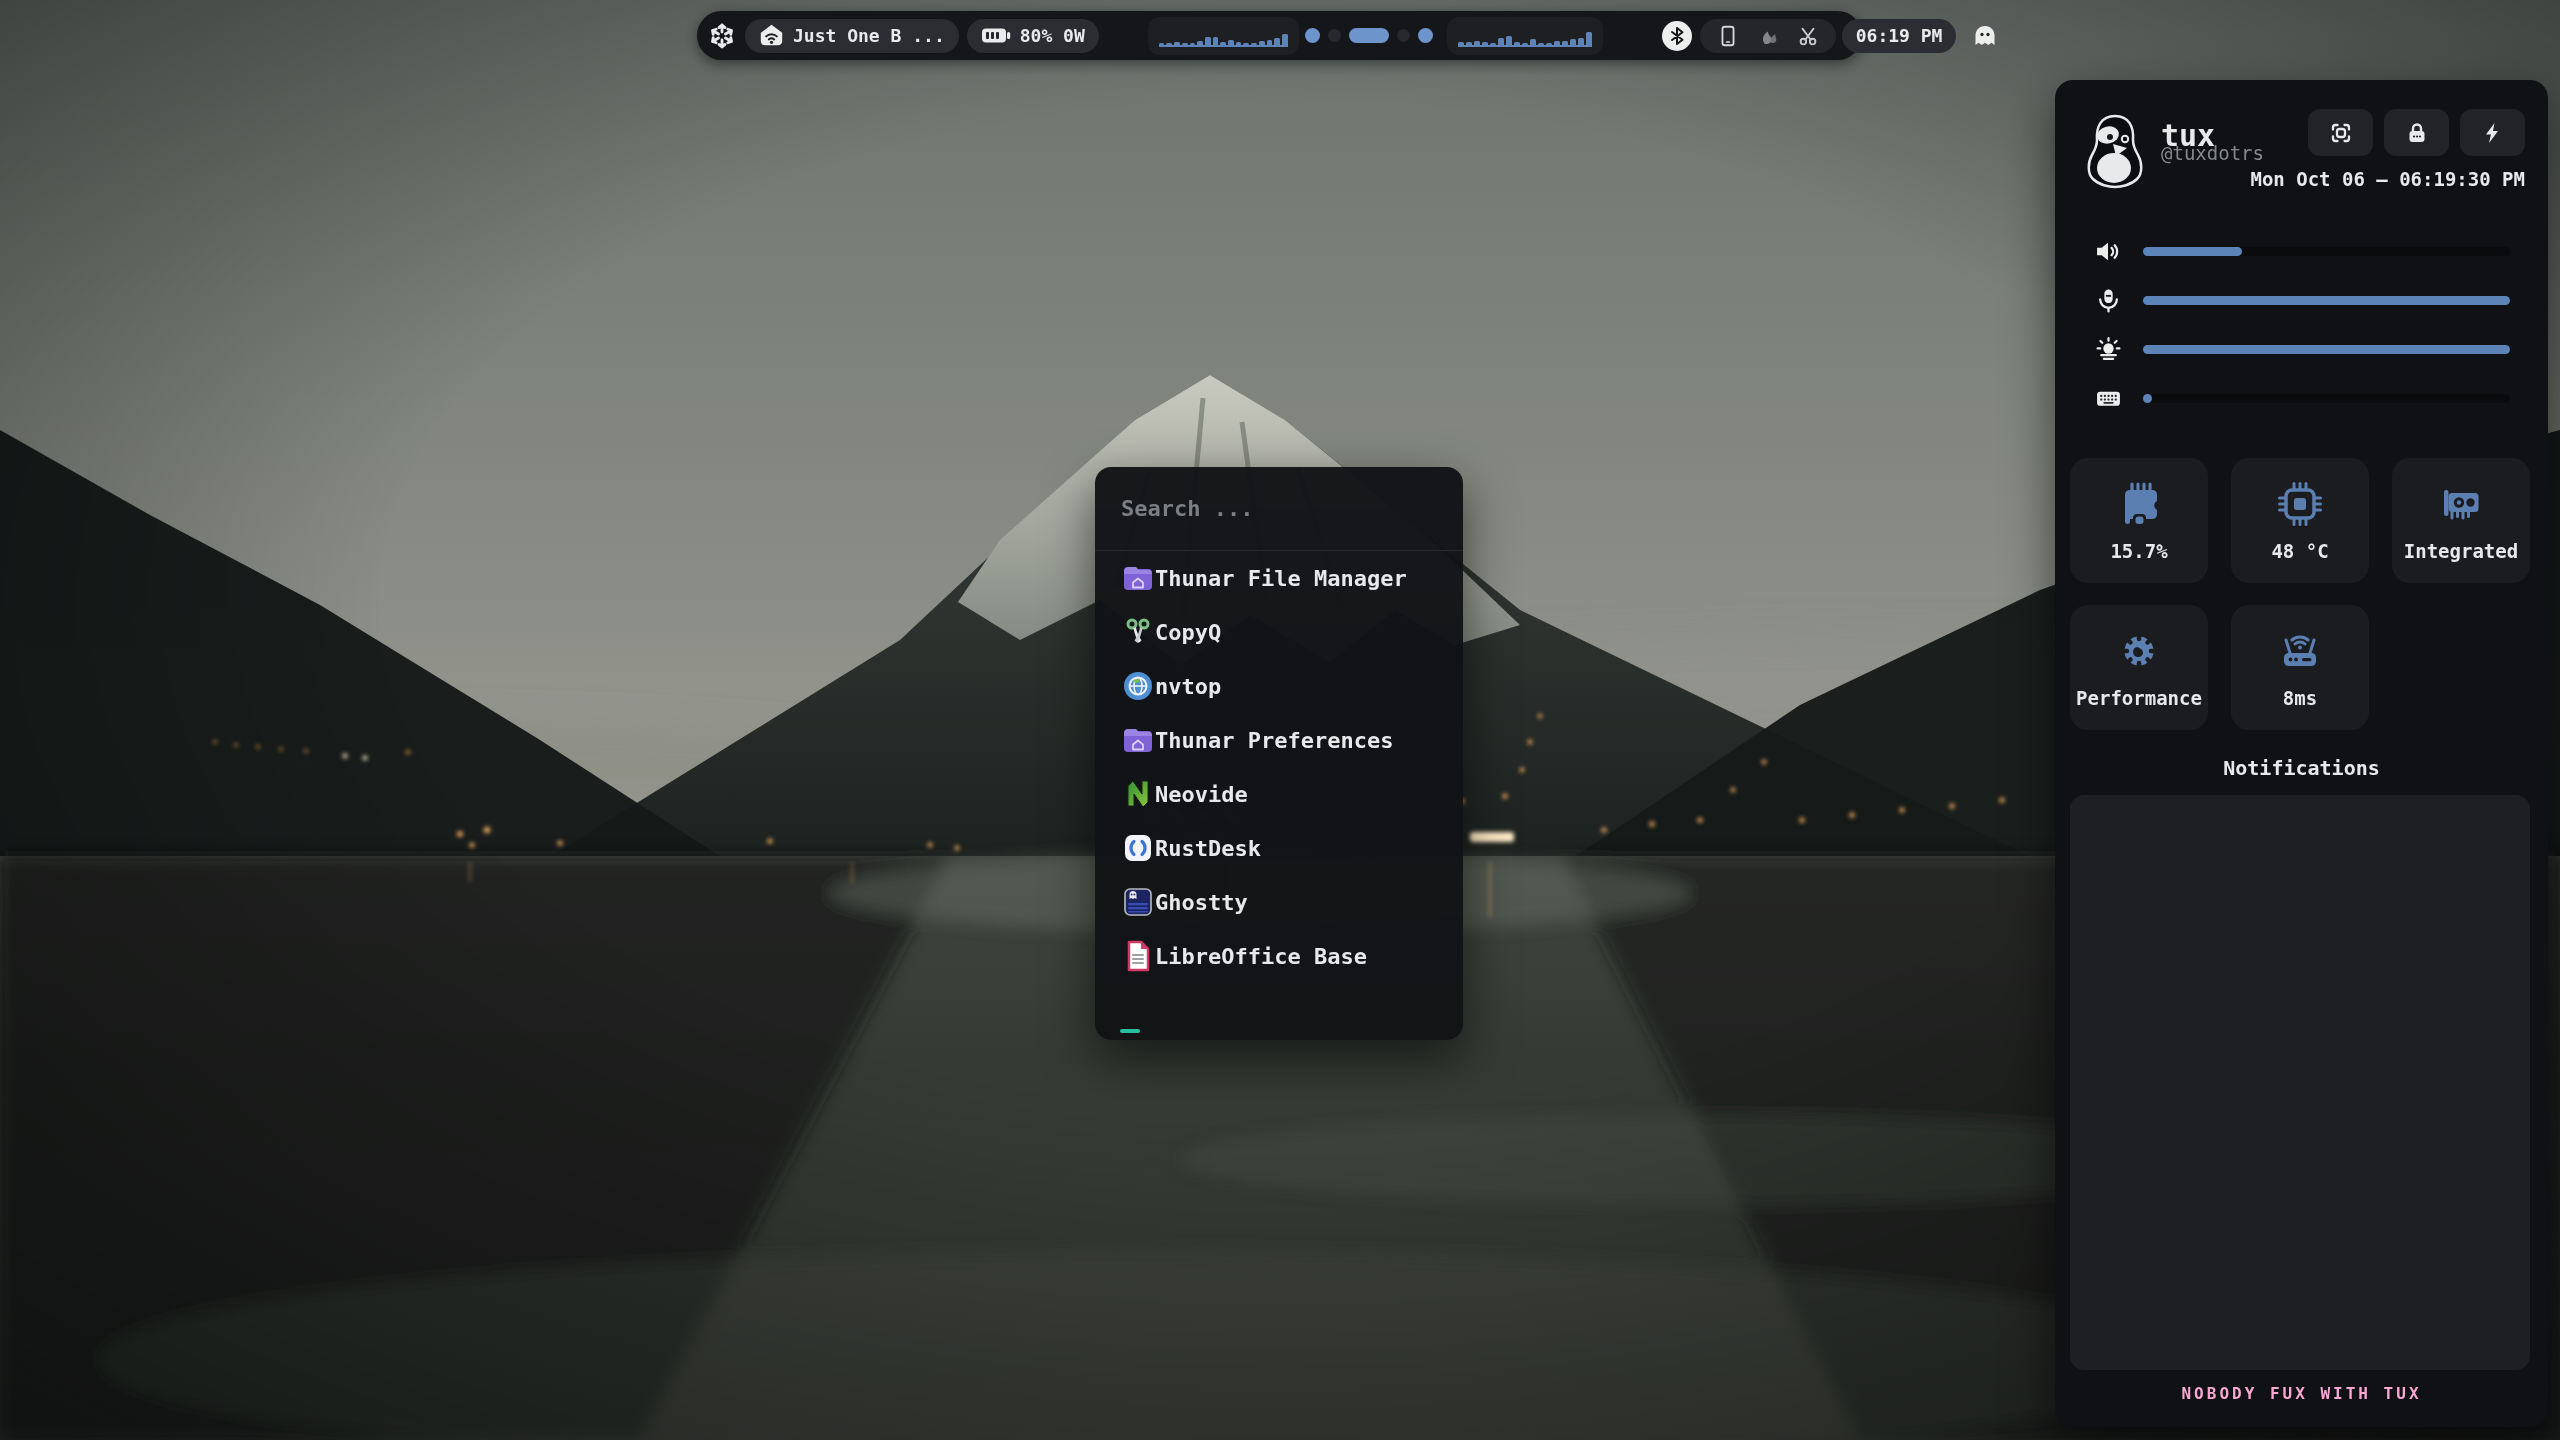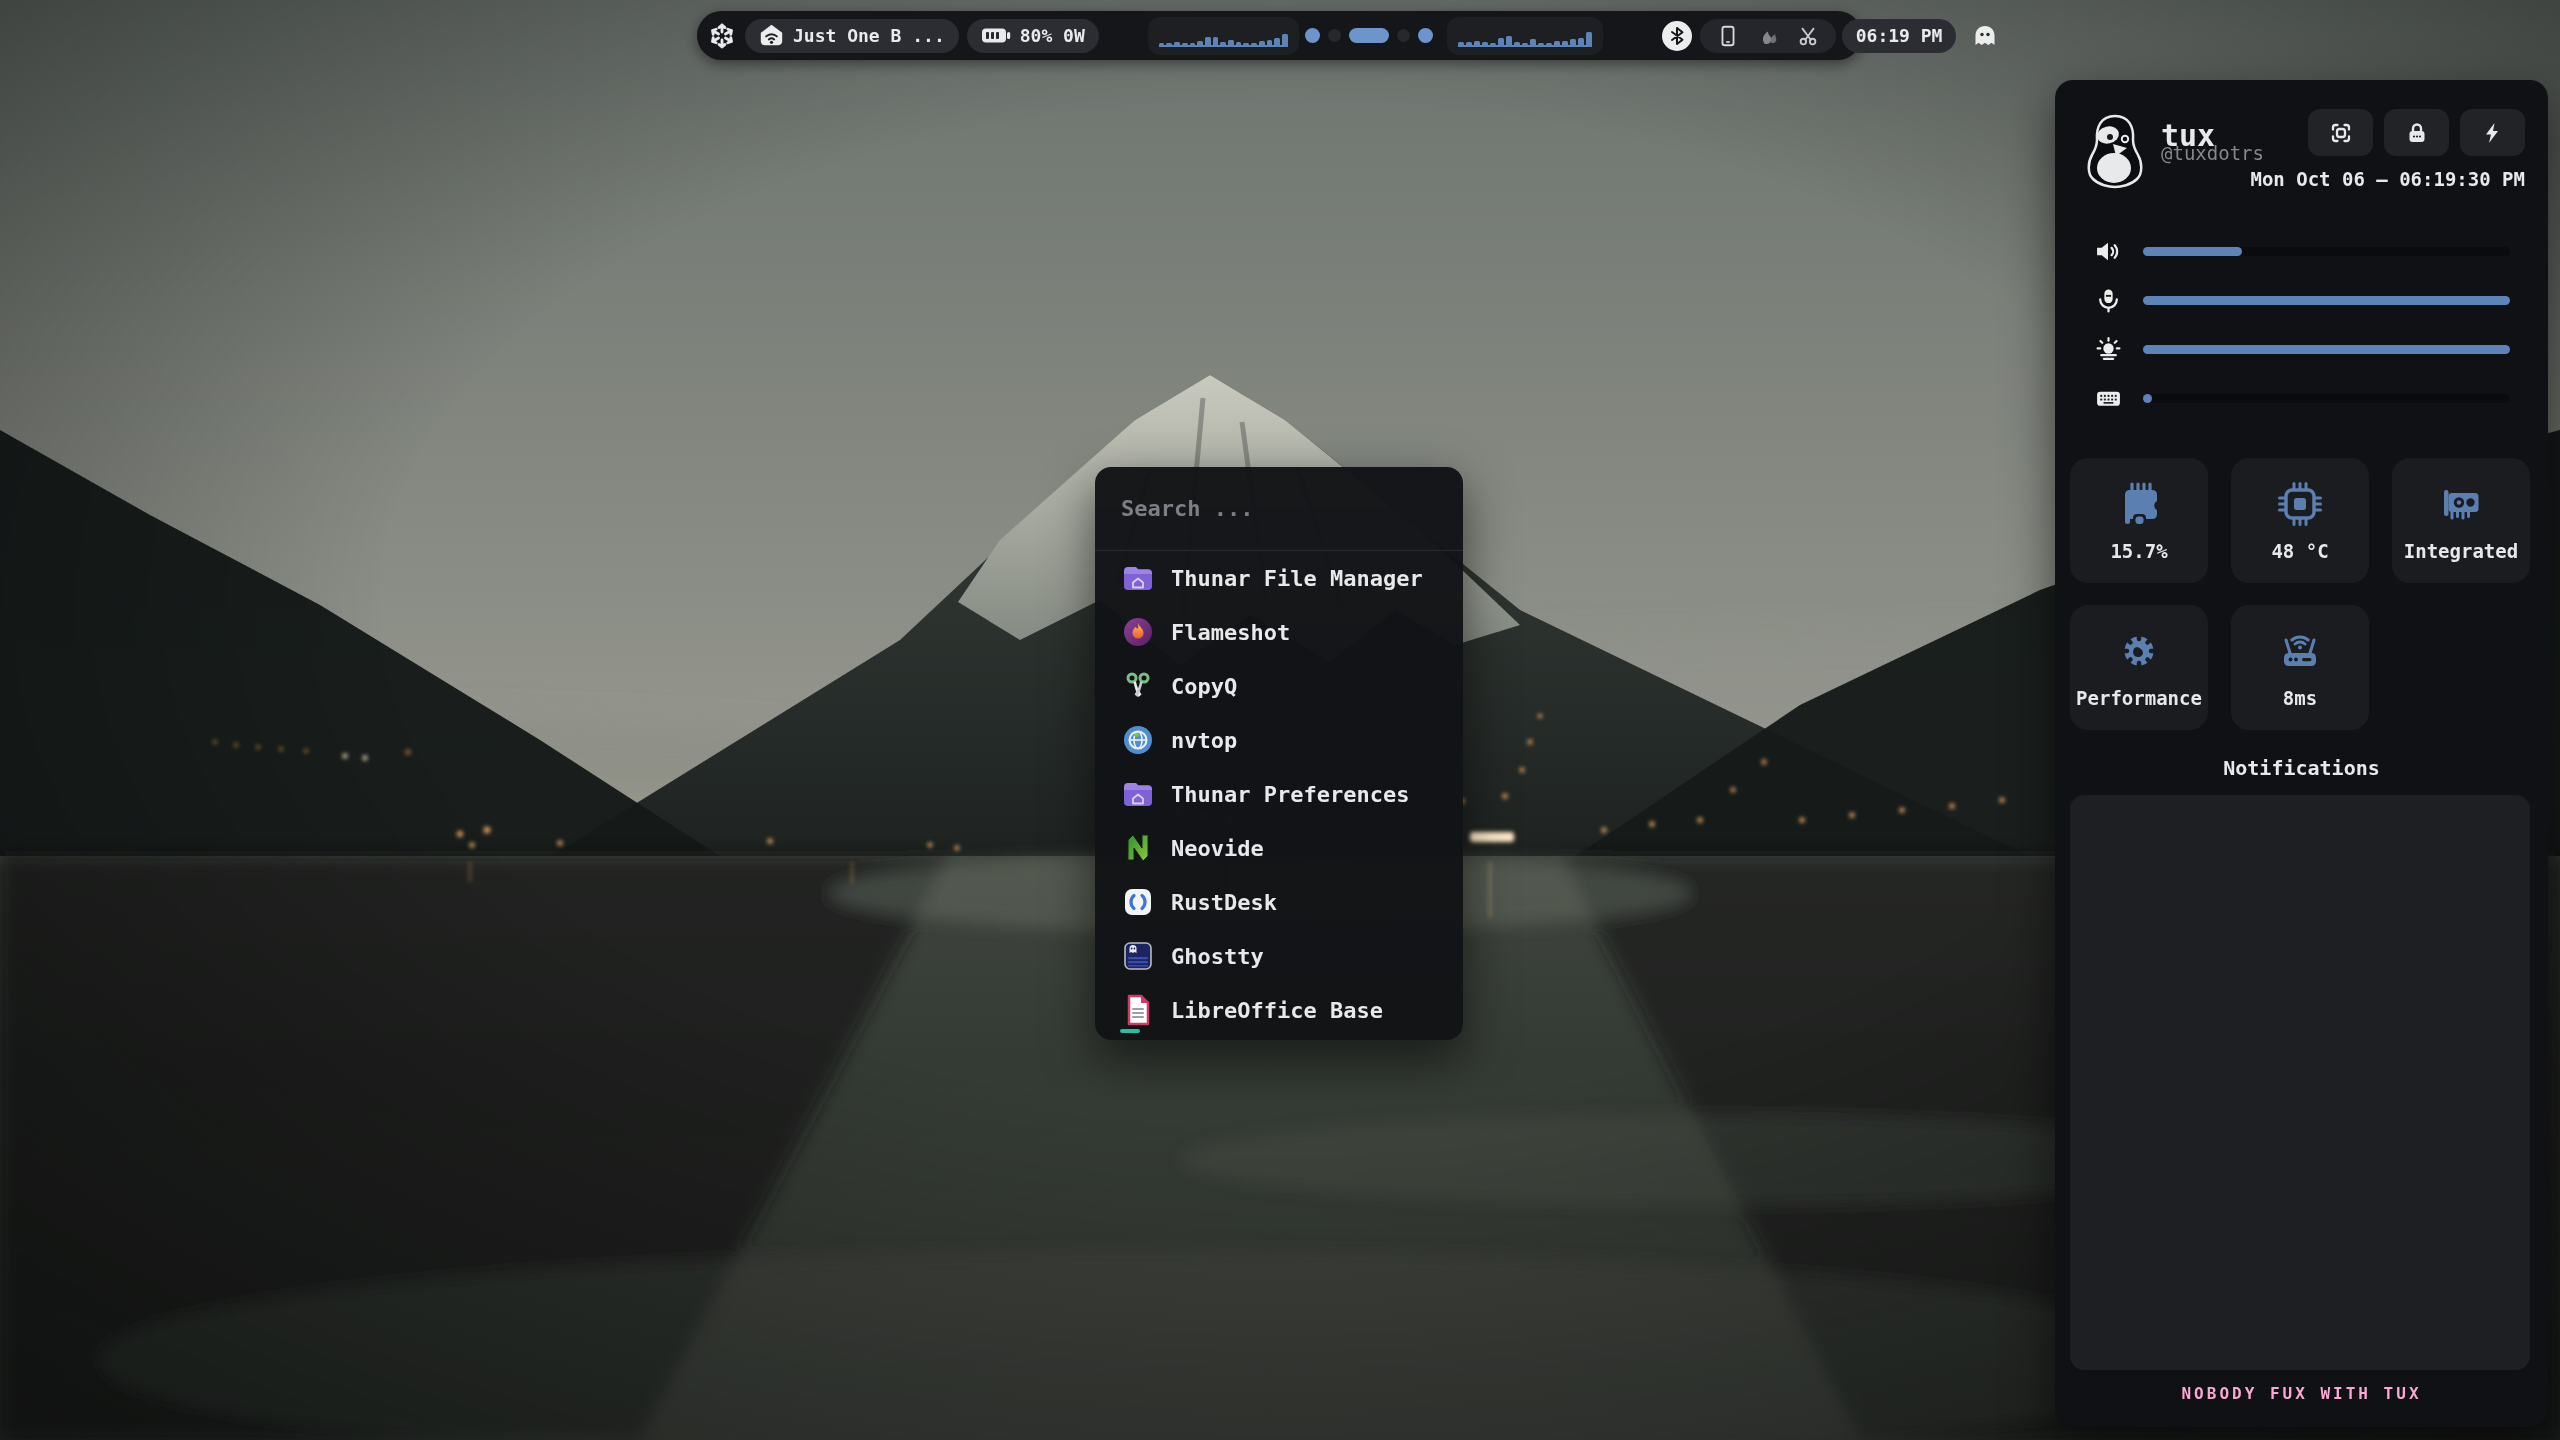--- a/index.html
+++ b/index.html
@@ -40,21 +40,21 @@
 
   
   .launcher { position:absolute; left:1095px; top:467px; width:368px; height:573px;
     background:rgba(18,19,22,.97); border-radius:16px; overflow:hidden;
     box-shadow:0 18px 50px rgba(0,0,0,.55); }
   .search-row { height:84px; display:flex; align-items:center; padding:0 26px;
     border-bottom:1px solid #27292d; }
   .search-row input { width:100%; background:transparent; border:none; outline:none;
     color:#dcdde0; font-family:inherit; font-size:22px; font-weight:700; }
   .search-row input::placeholder { color:#7c8086; }
-  .app-item { height:54px; display:flex; align-items:center; gap:16px; padding:0 26px; cursor:pointer; }
+  .app-item { height:54px; display:flex; align-items:center; padding:0 26px; cursor:pointer; }
   .app-icon { width:34px; height:34px; flex:none; display:flex; align-items:center; justify-content:center; }
   .app-label { color:#e8e9eb; font-size:22px; font-weight:700; white-space:nowrap; }
   .partial-icon { position:absolute; left:25px; bottom:7px; width:20px; height:4px;
     border-radius:2px; background:#27bfa0; }
 
   
   .sidebar { position:absolute; left:2055px; top:80px; width:493px; height:1347px;
     background:#101114; border-radius:18px; color:#e8e9eb;
     box-shadow:0 18px 50px rgba(0,0,0,.55); }
   .avatar { position:absolute; left:28px; top:33px; width:64px; height:76px; }
@@ -346,39 +346,20 @@
       <span class="app-icon">
         <svg viewBox="0 0 34 34" width="34" height="34">
           <rect x="3" y="8" width="28" height="21" rx="4" fill="#7e62d6"></rect>
           <path d="M3 13 v-3 q0 -4 4 -4 h8 l3 3 h9 q4 0 4 4 v0 z" fill="#9b85e4"></path>
           <path d="M12 21.5 l5 -4 5 4 v5 h-10 z" fill="none" stroke="#d9d0f5" stroke-width="1.8" stroke-linejoin="round"></path>
         </svg>
       </span>
       <span class="app-label">Thunar File Manager</span>
     </div>
 
-    <div class="app-item">
-      <span class="app-icon">
-        <svg viewBox="0 0 34 34" width="34" height="34">
-          <defs>
-            <linearGradient id="fsg" x1="0" y1="0" x2="1" y2="1">
-              <stop offset="0" stop-color="#8d4199"></stop>
-                <stop offset="1" stop-color="#571f63"></stop>
-            </linearGradient>
-            <linearGradient id="flg" x1="0" y1="0" x2="0" y2="1">
-              <stop offset="0" stop-color="#f9c04a"></stop>
-                <stop offset="1" stop-color="#ee5a35"></stop>
-            </linearGradient>
-          </defs>
-          <circle cx="17" cy="17" r="14" fill="url(#fsg)"></circle>
-          <path d="M17 8 c1 3.5 5.5 5.5 5.5 10 a5.5 5.5 0 0 1 -11 0 c0 -2.5 1.3 -4.2 2.8 -6.2 c0.8 1.5 1.8 2 2.5 1.4 c0.6 -0.6 0.5 -2.6 0.2 -5.2 z" fill="url(#flg)"></path>
-        </svg>
-      </span>
-      <span class="app-label">Flameshot</span>
-    </div>
 
     <div class="app-item">
       <span class="app-icon">
         <svg viewBox="0 0 34 34" width="34" height="34">
           <g stroke="#7cbf85" stroke-width="3" fill="none">
             <circle cx="11" cy="9" r="4"></circle>
               <circle cx="23" cy="9" r="4"></circle>
           </g>
           <path d="M12.5 13 C13.5 18 15 23 17.5 28 L20.5 25.5 C17.5 21 15.5 16 15 12.5 Z" fill="#eceff1"></path>
           <path d="M21.5 13 C20.5 18 19 23 16.5 28 L13.5 25.5 C16.5 21 18.5 16 19 12.5 Z" fill="#c6cbce"></path>

